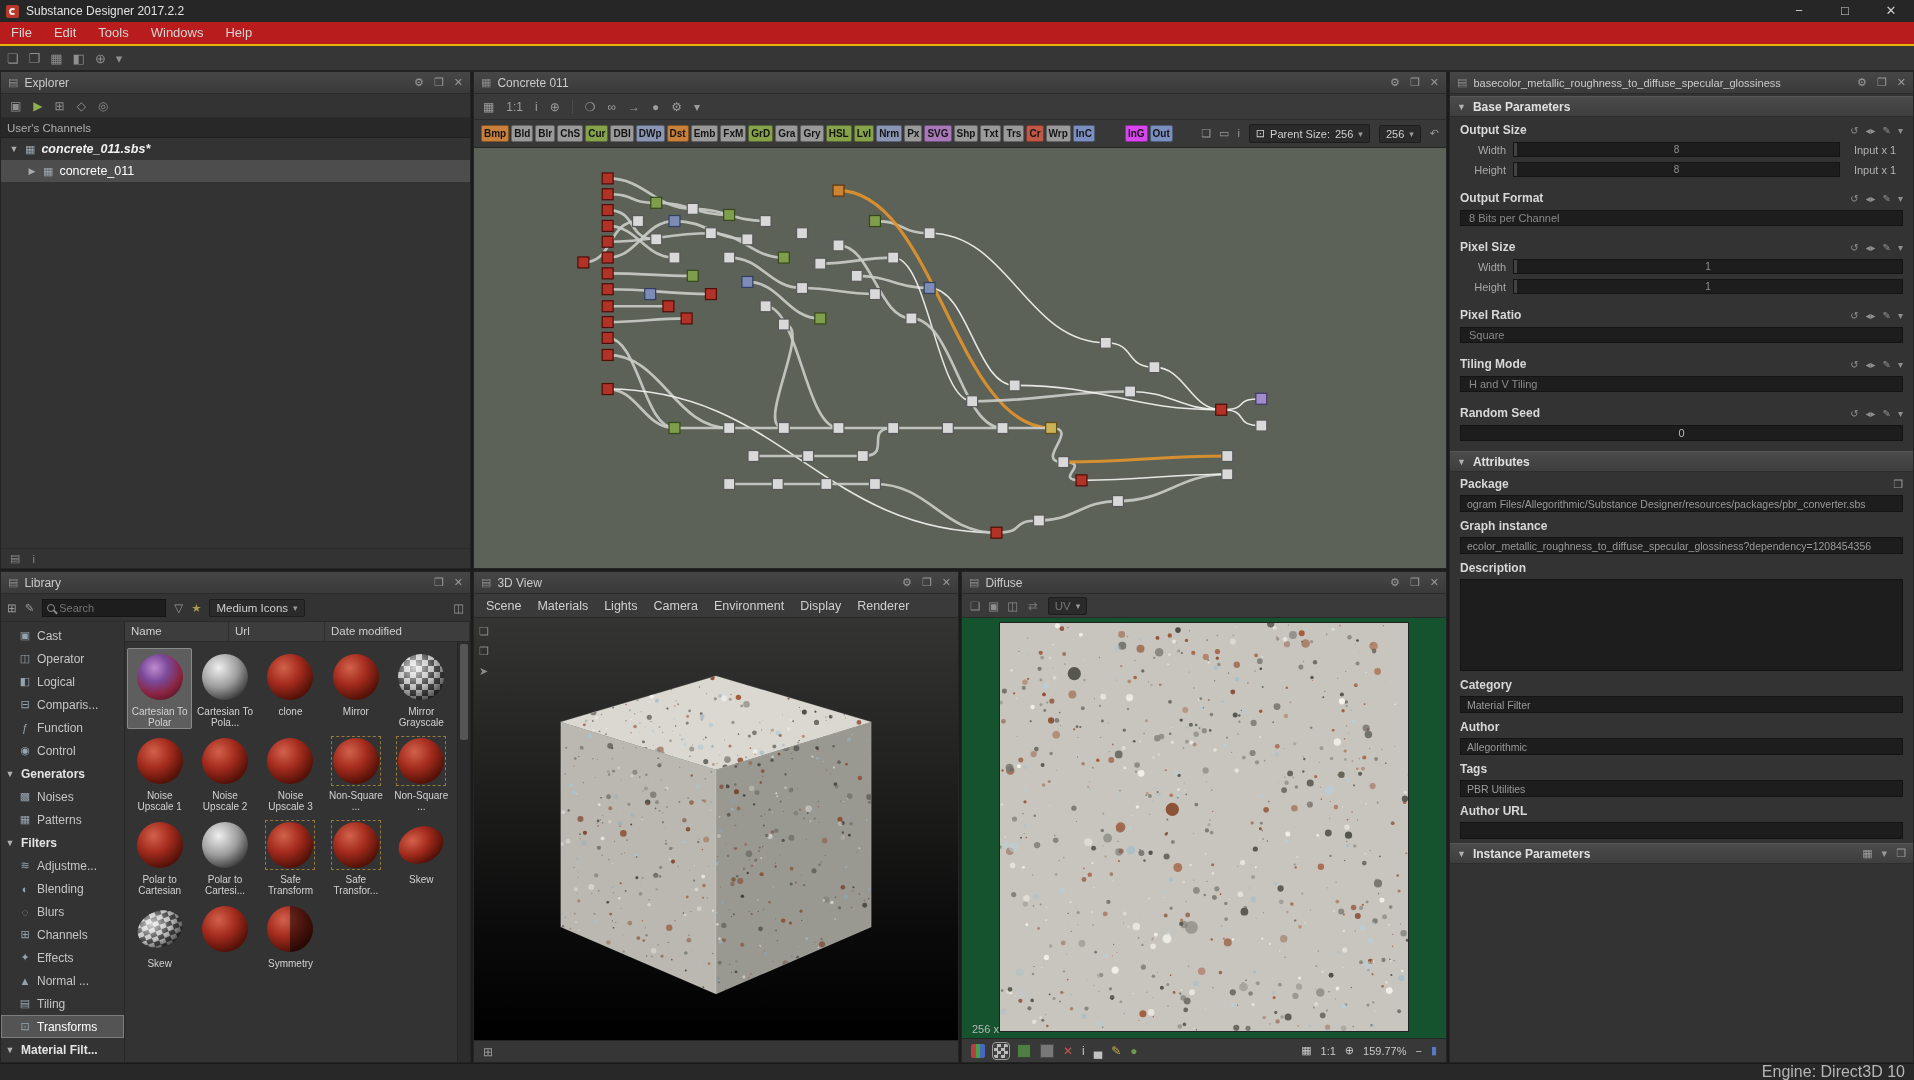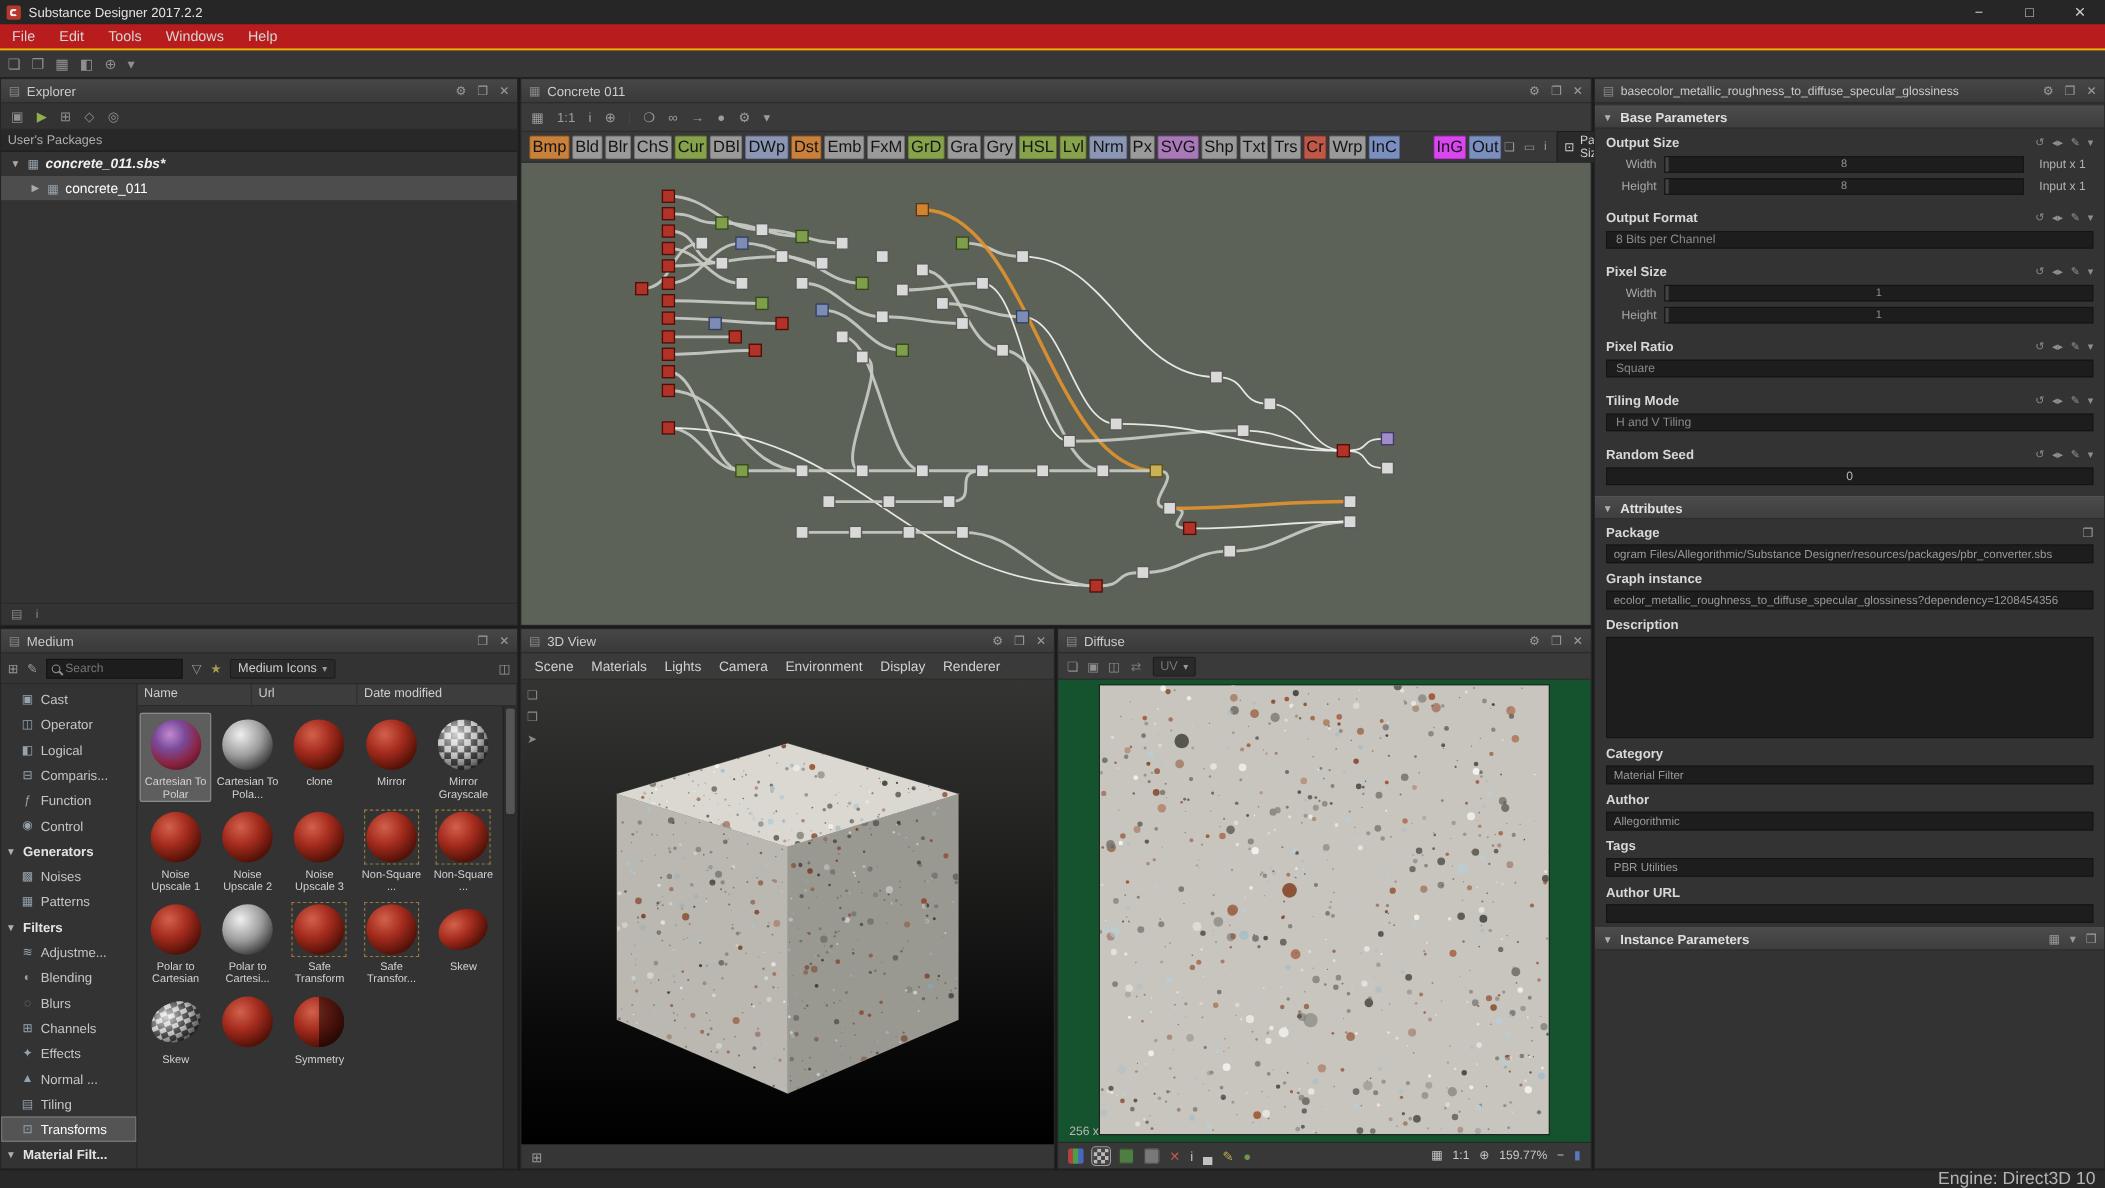--- a/index.html
+++ b/index.html
@@ -44,21 +44,21 @@
 .trow .ticon{color:#9aa5ad;font-size:11px}
 .trow.sel{background:#4d4d4d;color:#fff}
 .pkgname{font-weight:bold;font-style:italic;color:#f0f0f0}
 .exp-body{flex:1}
 .exp-foot{height:20px;border-top:1px solid #2b2b2b;display:flex;gap:12px;align-items:center;padding-left:9px;color:#8a8a8a;font-size:11px;flex:0 0 auto}
 
 
 .g-tools1{height:26px;background:#3a3a3a;border-bottom:1px solid #2c2c2c;display:flex;align-items:center;gap:12px;padding-left:9px;font-size:12px;color:#9d9d9d;flex:0 0 auto}
 .vsep{width:1px;height:14px;background:#2a2a2a;border-right:1px solid #4a4a4a}
 .g-tools2{height:28px;background:#383838;border-bottom:1px solid #262626;display:flex;align-items:center;padding:0 7px;gap:2px;flex:0 0 auto}
-.chip{font-size:15px;font-weight:normal;color:#141414;padding:2.5px 2px;border-radius:2px;line-height:1;border:1px solid rgba(0,0,0,.35)}
+.chip{font-size:10px;font-weight:bold;color:#141414;padding:2.5px 2px;border-radius:2px;line-height:1;border:1px solid rgba(0,0,0,.35)}
 .g-right{margin-left:auto;display:flex;align-items:center;gap:9px;font-size:11px;color:#9a9a9a}
 .combo{background:#2a2a2a;border:1px solid #1d1d1d;padding:2px 6px;color:#cfcfcf;display:flex;gap:5px;align-items:center;border-radius:2px}
 .combo .car{font-size:9px;color:#9a9a9a}
 .g-canvas{flex:1;background:#5c6257;position:relative;overflow:hidden}
 .g-canvas svg{position:absolute;inset:0;width:100%;height:100%}
 
 
 .lib-tools{height:28px;background:#333;border-bottom:1px solid #2a2a2a;display:flex;align-items:center;gap:8px;padding:0 6px;flex:0 0 auto;font-size:11.5px;color:#9a9a9a}
 .searchbox{width:124px;height:18px;background:#1d1d1d;border:1px solid #141414;display:flex;align-items:center;padding:0 4px;gap:4px}
 .searchbox input{flex:1;background:transparent;border:0;outline:0;color:#ccc;font-size:11px;font-family:"Liberation Sans",sans-serif;width:80px}
@@ -185,21 +185,21 @@
             <span>✕</span>
           </span>
       </div>
       <div class="exp-tools">
           <span>▣</span>
           <span class="play">▶</span>
           <span>⊞</span>
           <span>◇</span>
           <span>◎</span>
         </div>
-      <div class="pkgbar">User's Packages</div>
+      <div class="pkgbar">User's Channels</div>
       <div class="exp-body">
         <div class="trow" style="padding-left:8px">
           <span class="tri">▼</span>
           <span class="ticon">▦</span>
           <span class="pkgname">concrete_011.sbs*</span>
         </div>
         <div class="trow sel" style="padding-left:26px">
           <span class="tri">▶</span>
           <span class="ticon">▦</span>
           <span>concrete_011</span>
@@ -422,21 +422,21 @@
             <rect x="643.5" y="223.5" width="9" height="9" fill="#d9d9d9" stroke="#585858" stroke-width="1"></rect>
             <rect x="615.5" y="248.5" width="9" height="9" fill="#d9d9d9" stroke="#585858" stroke-width="1"></rect>
             <rect x="615.5" y="263.5" width="9" height="9" fill="#d9d9d9" stroke="#585858" stroke-width="1"></rect>
           </svg>
       </div>
     </section>
 
     <section class="panel" id="library">
       <div class="phead">
         <span class="phicon">▤</span>
-        <span>Medium</span>
+        <span>Library</span>
         <span class="phright">
             <span>❐</span>
             <span>✕</span>
           </span>
       </div>
       <div class="lib-tools">
         <span style="display:flex;gap:8px">
             <span>⊞</span>
             <span>✎</span>
           </span>

